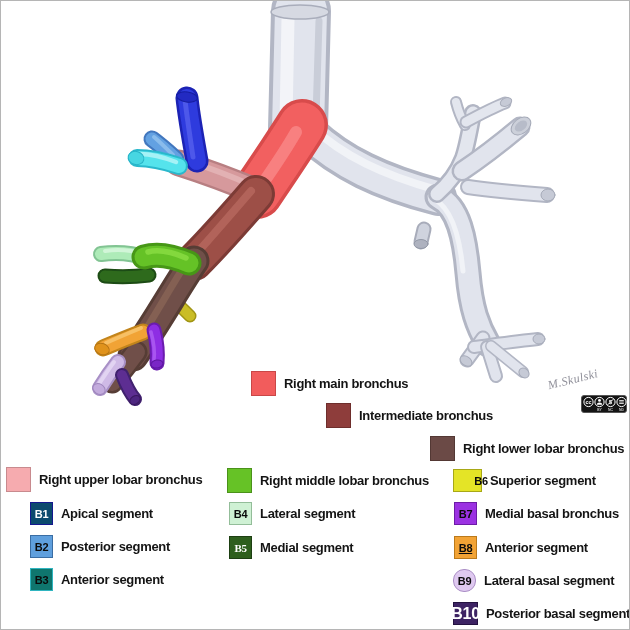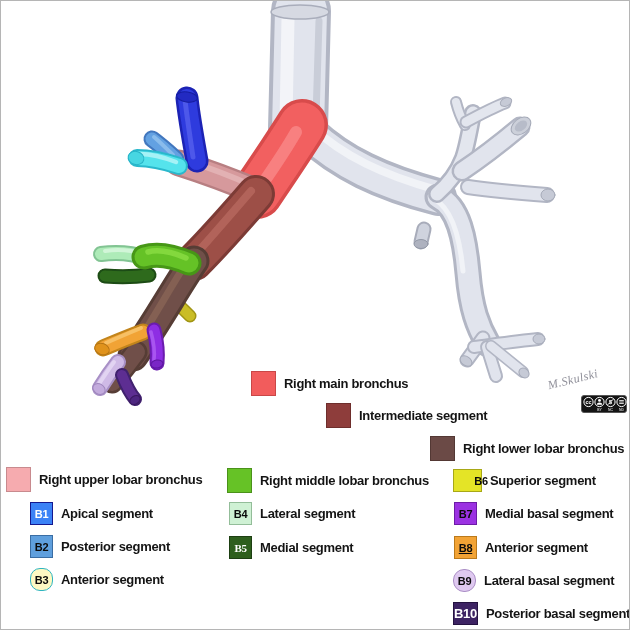--- a/index.html
+++ b/index.html
@@ -179,41 +179,41 @@
     <text x="29.5" y="16.2" font-size="3.4" fill="#fff" text-anchor="middle" font-family="'Liberation Sans',sans-serif">NC</text>
     <text x="40.5" y="16.2" font-size="3.4" fill="#fff" text-anchor="middle" font-family="'Liberation Sans',sans-serif">ND</text>
   </svg>
 
   <div class="li" style="left:250px;top:370px">
     <span class="sw" style="background: rgb(242, 92, 92); border-color: rgb(201, 71, 71);"></span>
     <span class="lbl">Right main bronchus</span>
   </div>
   <div class="li" style="left:325px;top:402px">
     <span class="sw" style="background: rgb(142, 61, 59); border-color: rgb(110, 46, 44);"></span>
-    <span class="lbl">Intermediate segment</span>
+    <span class="lbl">Intermediate bronchus</span>
   </div>
   <div class="li" style="left:429px;top:435px">
     <span class="sw" style="background: rgb(107, 74, 70); border-color: rgb(83, 56, 52);"></span>
     <span class="lbl">Right lower lobar bronchus</span>
   </div>
 
   <div class="li" style="left:5px;top:466px">
     <span class="sw" style="background: rgb(246, 171, 175); border-color: rgb(200, 138, 142);"></span>
     <span class="lbl">Right upper lobar bronchus</span>
   </div>
   <div class="li" style="left:29px;top:501px">
-    <span class="sw seg" style="background: #3b82f6; color: rgb(255, 255, 255); border-color: rgb(20, 24, 143); text-align: right;">B1</span>
+    <span class="sw seg" style="background: #0c4a6e; color: rgb(255, 255, 255); border-color: rgb(20, 24, 143); text-align: right;">B1</span>
     <span class="lbl">Apical segment</span>
   </div>
   <div class="li" style="left:29px;top:534px">
     <span class="sw seg" style="background: rgb(95, 159, 221); color: rgb(10, 10, 10); border-color: rgb(58, 109, 163);">B2</span>
     <span class="lbl">Posterior segment</span>
   </div>
   <div class="li" style="left:29px;top:567px">
-    <span class="sw seg" style="background: #fef9c3; color: rgb(10, 10, 10); border-color: rgb(47, 181, 192); border-radius: 10px;">B3</span>
+    <span class="sw seg" style="background: #0f766e; color: rgb(10, 10, 10); border-color: rgb(47, 181, 192);">B3</span>
     <span class="lbl">Anterior segment</span>
   </div>
 
   <div class="li" style="left:226px;top:467px">
     <span class="sw" style="background: rgb(102, 194, 38); border-color: rgb(74, 146, 26);"></span>
     <span class="lbl">Right middle lobar bronchus</span>
   </div>
   <div class="li" style="left:228px;top:501px">
     <span class="sw seg" style="background: rgb(207, 241, 212); color: rgb(10, 10, 10); border-color: rgb(147, 189, 153);">B4</span>
     <span class="lbl">Lateral segment</span>
@@ -222,28 +222,28 @@
     <span class="sw seg" style="background: rgb(46, 95, 29); color: rgb(255, 255, 255); border-color: rgb(29, 63, 18); font-family: Liberation Serif, serif;">B5</span>
     <span class="lbl">Medial segment</span>
   </div>
 
   <div class="li" style="left:452px;top:468px">
     <span class="sw seg" style="background: rgb(228, 228, 38); color: rgb(10, 10, 10); border-color: rgb(168, 168, 22); padding-left: 27px;">B6</span>
     <span class="lbl">Superior segment</span>
   </div>
   <div class="li" style="left:453px;top:501px">
     <span class="sw seg" style="background: rgb(155, 50, 226); color: rgb(10, 10, 10); border-color: rgb(109, 28, 166);">B7</span>
-    <span class="lbl">Medial basal segment</span>
+    <span class="lbl">Medial basal bronchus</span>
   </div>
   <div class="li" style="left:453px;top:535px">
     <span class="sw seg" style="background: rgb(242, 163, 53); color: rgb(10, 10, 10); border-color: rgb(187, 122, 27); text-decoration: underline;">B8</span>
     <span class="lbl">Anterior segment</span>
   </div>
   <div class="li" style="left:452px;top:568px">
     <span class="sw seg" style="background: rgb(223, 201, 240); color: rgb(10, 10, 10); border-color: rgb(171, 143, 198); border-radius: 11px;">B9</span>
     <span class="lbl">Lateral basal segment</span>
   </div>
   <div class="li" style="left:452px;top:601px">
-    <span class="sw seg" style="width: 25px; font-size: 13px; background: rgb(61, 35, 99); color: rgb(255, 255, 255); border-color: rgb(36, 18, 64);">B10</span>
+    <span class="sw seg" style="width: 25px; font-size: 16px; background: rgb(61, 35, 99); color: rgb(255, 255, 255); border-color: rgb(36, 18, 64);">B10</span>
     <span class="lbl">Posterior basal segment</span>
   </div>
 
 </div>
 
 </body></html>

